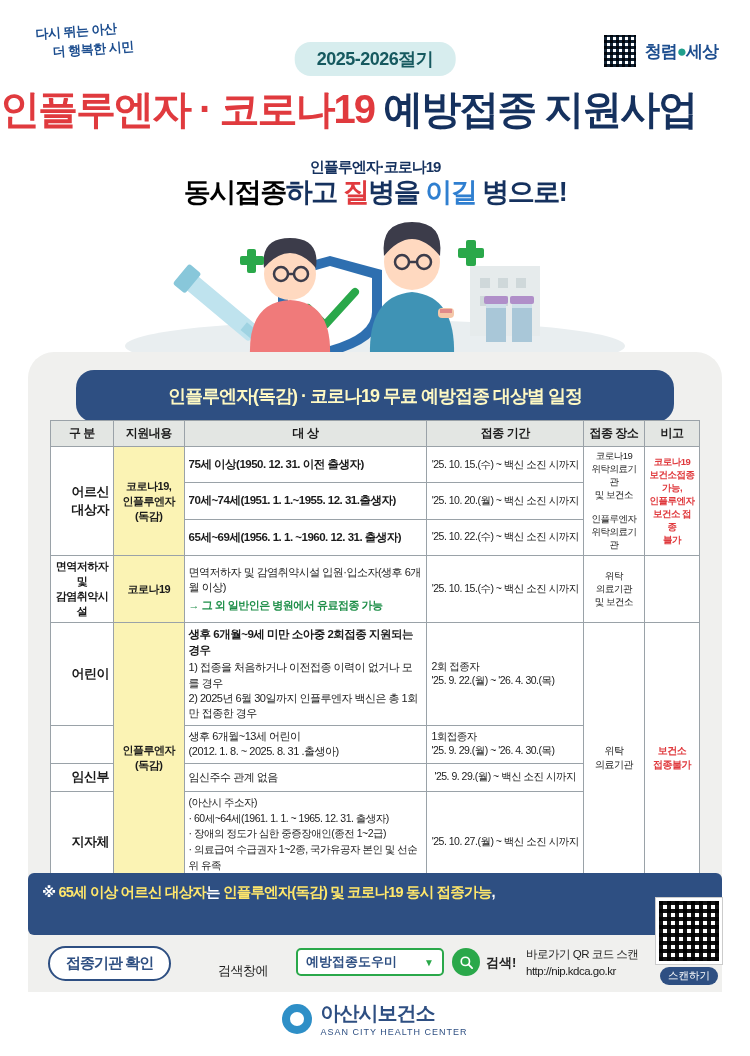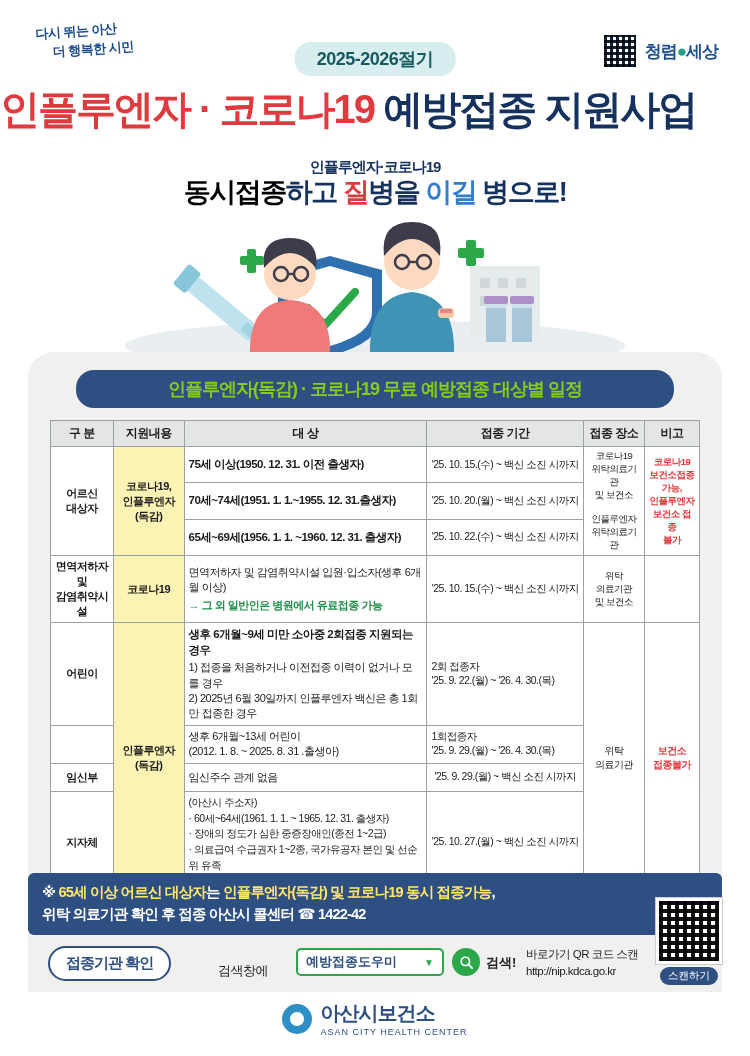--- a/index.html
+++ b/index.html
@@ -74,22 +74,22 @@
 
   
   .panel {
     position: absolute; left: 28px; top: 352px;
     width: 694px; height: 640px;
     background: #f0f0ee;
     border-radius: 26px 26px 0 0;
   }
   .panel-title {
     position: absolute; left: 48px; top: 18px; width: 598px;
-    background: #2e4f82; color: #84cc16; border-radius: 18px;
-    text-align: center; padding: 7px 0; font-size: 18px; font-weight: bold;
+    background: #2e4f82; color: #fef9c3; border-radius: 18px;
+    text-align: center; padding: 14px 0; font-size: 18px; font-weight: bold;
     letter-spacing: -1px;
   }
 
   table.schedule {
     position: absolute; left: 22px; top: 68px;
     width: 650px;
     border-collapse: collapse;
     background: #ffffff;
     font-size: 10.5px;
     color: #1b1b1b;
@@ -105,21 +105,21 @@
     text-align: center;
     font-size: 12px;
     font-weight: bold;
     height: 26px;
   }
   .c-center { text-align: center; }
   .c-left { text-align: left; }
   .yellow { background: #fbf3b4; font-weight: bold; }
   .redtext { color: #e03a3e; font-weight: bold; }
   .bold { font-weight: bold; }
-  .grp { font-size: 11px; font-weight: bold; text-align: center; margin-left: 20px; }
+  .grp { font-size: 13px; font-weight: bold; text-align: right; margin-left: 20px; }
   .greenlink { color: #1f8f49; font-weight: bold; }
 
   
   .notice {
     position: absolute; left: 28px; top: 873px;
     width: 694px; height: 62px;
     background: #2e4f82; color: #fff;
     border-radius: 6px;
     padding: 9px 14px;
     font-size: 14.5px; font-weight: bold; line-height: 1.5;
@@ -380,21 +380,20 @@
           <td class="c-center">'25. 10. 27.(월) ~ 백신 소진 시까지</td>
         </tr>
       </tbody>
     </table>
   </div>
 
   <div class="notice">
     <div>
       <span>※ </span><span class="yellowtx">65세 이상 어르신 대상자</span><span>는 </span><span class="yellowtx">인플루엔자(독감) 및 코로나19 동시 접종가능</span><span>,</span>
     </div>
-    <div>위탁 의료기관 확인 후 접종   아산시 콜센터 ☎ 1422-42</div>
   </div>
 
   <div class="bottom">
     <div class="find-btn">접종기관 확인</div>
     <div class="search-label">검색창에</div>
     <div class="search-box">
       <span>예방접종도우미</span>
       <span class="caret">▼</span>
     </div>
     <div class="search-go">

